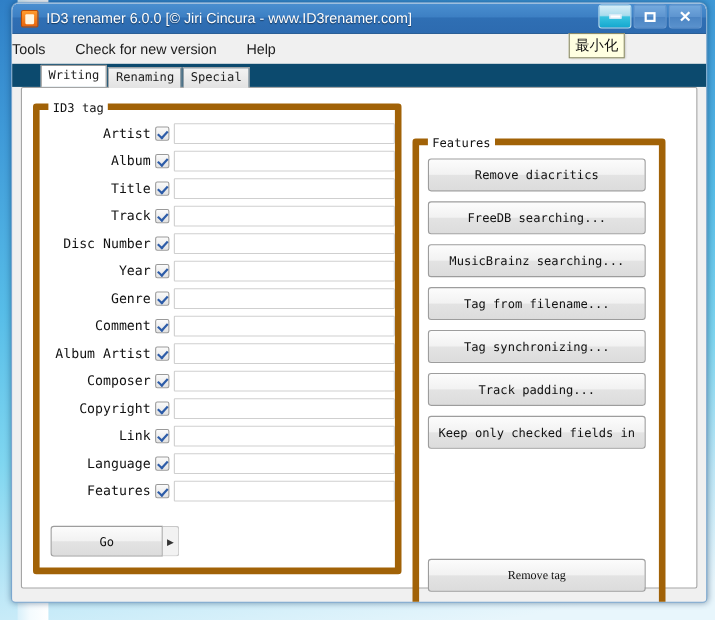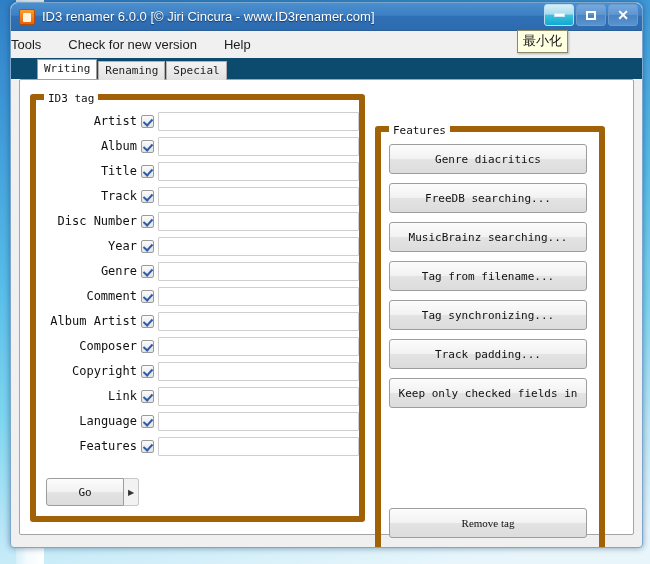--- a/index.html
+++ b/index.html
@@ -208,21 +208,21 @@
   .featbtn { height: 30px; margin-bottom: 9px; }
   #btn-remove-tag {
     position: absolute; left: 8px; bottom: 10px;
     width: 198px; height: 30px; font-family: Liberation Serif, serif;
   }
   
   #go-wrap {
     position: absolute; left: 10px; bottom: 10px;
     display: flex; align-items: stretch;
   }
-  #btn-go { width: 78px; height: 28px; border-radius: 3px 0 0 3px; }
+  #btn-go { width: 102px; height: 28px; border-radius: 3px 0 0 3px; }
   #btn-go-arrow {
     width: 15px; height: 28px;
     border: 1px solid #c8c8c8; border-left: none;
     background: #f2f2f2;
     display: flex; align-items: center; justify-content: center;
     font-size: 8px; color: #333;
     border-radius: 0 3px 3px 0;
   }
 </style>
 </head>
@@ -343,21 +343,21 @@
 
         <div id="go-wrap">
           <div class="btn" id="btn-go">Go</div>
           <div id="btn-go-arrow">▶</div>
         </div>
       </div>
 
       <div class="groupbox" id="grp-features">
         <div class="group-title">Features</div>
         <div id="featlist">
-            <div class="btn featbtn">Genre diacritics</div>
+            <div class="btn featbtn">Remove diacritics</div>
             <div class="btn featbtn">FreeDB searching...</div>
             <div class="btn featbtn">MusicBrainz searching...</div>
             <div class="btn featbtn">Tag from filename...</div>
             <div class="btn featbtn">Tag synchronizing...</div>
             <div class="btn featbtn">Track padding...</div>
             <div class="btn featbtn">Keep only checked fields in</div>
           </div>
         <div class="btn" id="btn-remove-tag">Remove tag</div>
       </div>
 

